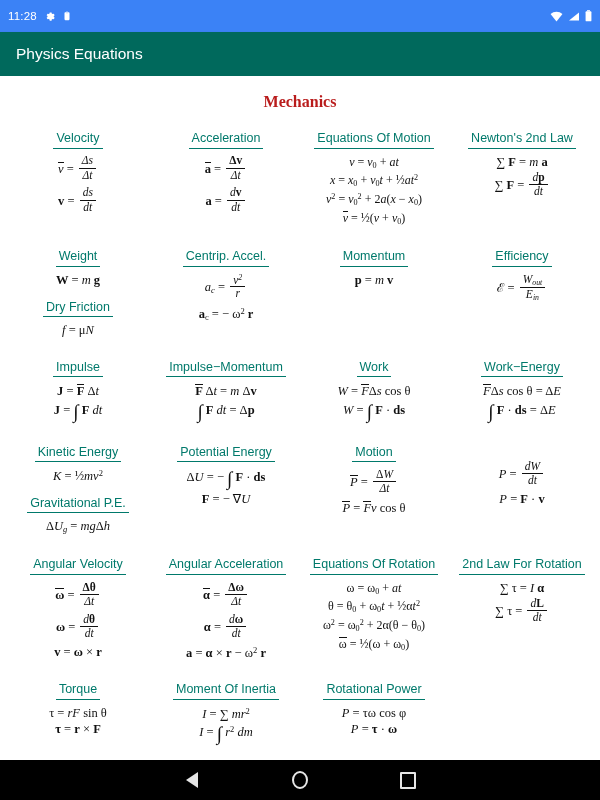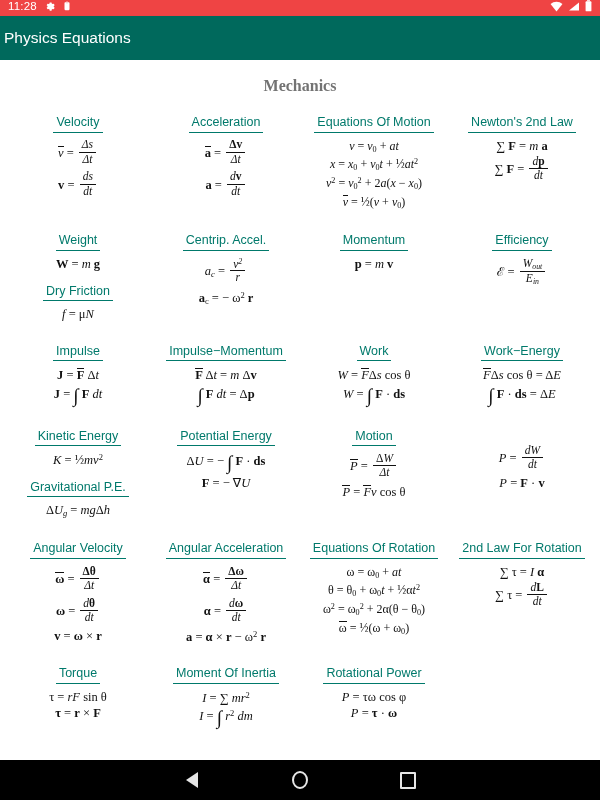--- a/index.html
+++ b/index.html
@@ -15,61 +15,61 @@
     position: relative;
     width: 600px;
     height: 800px;
     background: #ffffff;
     display: flex;
     flex-direction: column;
   }
 
   
   .statusbar {
-    height: 16px;
-    background: #ef4444;
+    height: 32px;
+    background: #3b82f6;
     color: #ffffff;
     display: flex;
-    align-items: flex-start;
+    align-items: center;
     padding: 0 8px;
     font-size: 11.5px;
     flex: 0 0 auto;
   }
   .statusbar .clock { margin-right: 7px; letter-spacing: 0.2px; }
   .statusbar .sb-icons-left { display: flex; align-items: center; gap: 7px; }
   .statusbar .spacer { flex: 1 1 auto; }
   .statusbar .sb-icons-right { display: flex; align-items: center; gap: 5px; }
   .ic { display: inline-block; line-height: 1; }
   .ic svg { display: block; }
 
   
   .appbar {
     height: 44px;
     background: #00695c;
     color: #ffffff;
     display: flex;
     align-items: center;
-    padding: 0 4px;
+    padding: 0 16px;
     font-size: 15.5px;
     flex: 0 0 auto;
     box-shadow: 0 1px 2px rgba(0,0,0,0.18);
   }
 
   
   .content {
     flex: 1 1 auto;
     background: #ffffff;
     overflow: hidden;
     position: relative;
   }
   .page-title {
     text-align: center;
     font-size: 16px;
     font-weight: bold;
-    color: #737373;
+    color: #b91c1c;
     margin: 17px 0 10px 0;
     font-family: "Liberation Serif", serif;
   }
 
   .grid {
     display: grid;
     grid-template-columns: repeat(4, 1fr);
     column-gap: 0px;
     row-gap: 0px;
     padding: 0 4px;

